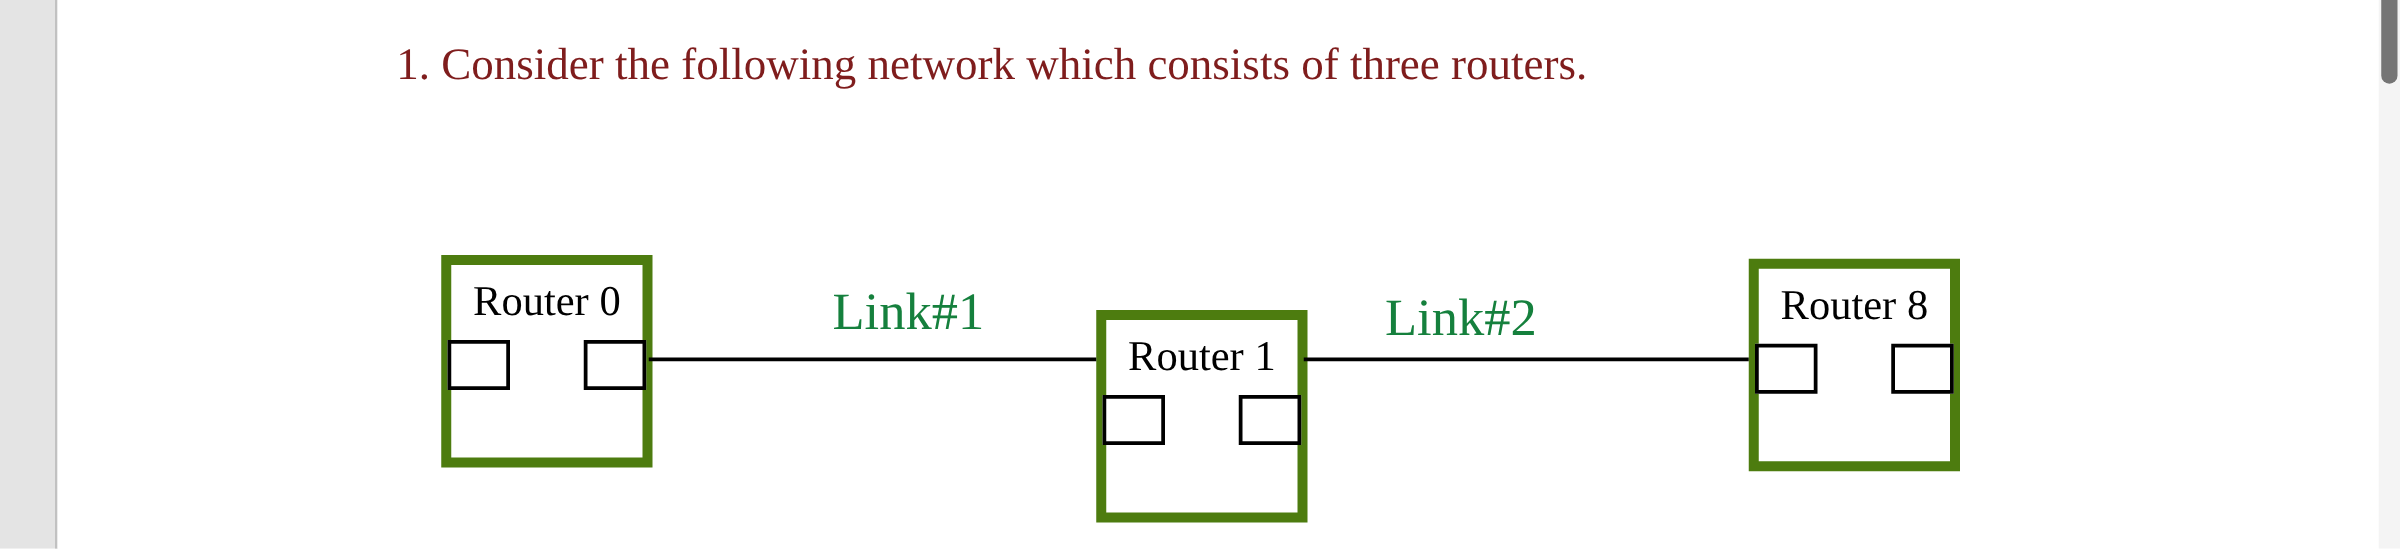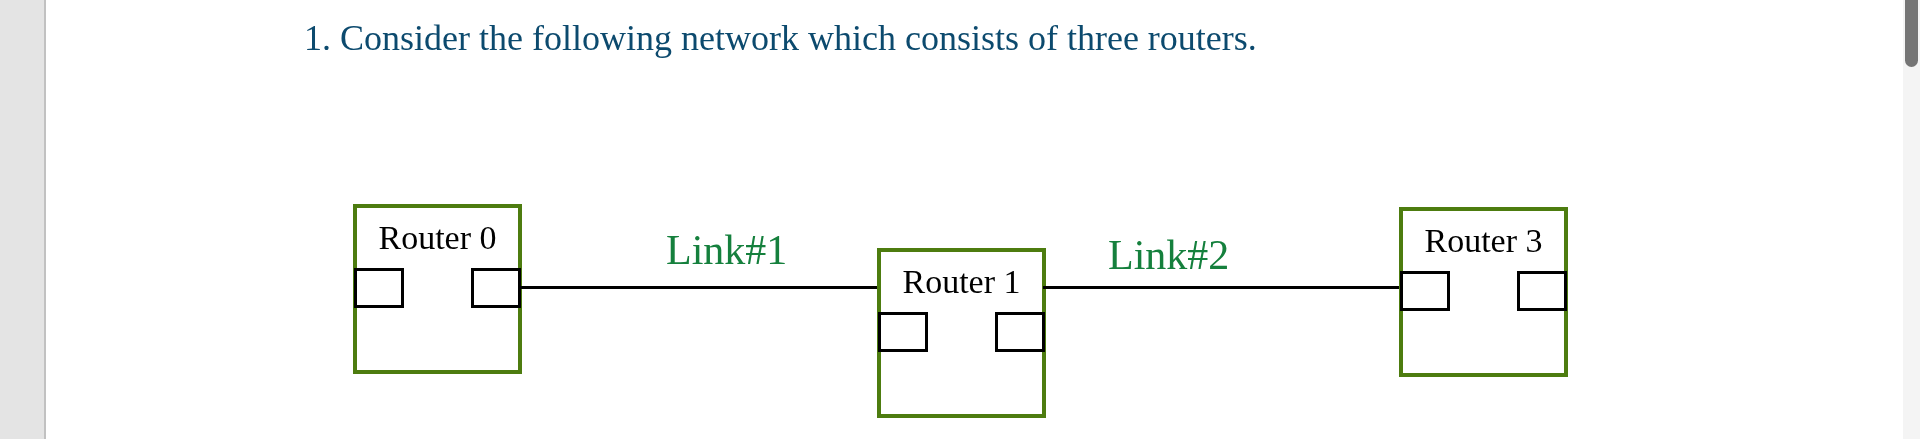--- a/index.html
+++ b/index.html
@@ -38,40 +38,40 @@
     width: 1857px;
     height: 439px;
     background: #ffffff;
   }
 
   
   .question {
     position: absolute;
     left: 258px;   
     top: 17px;
-    margin: 0;
+    margin: 13px;
     font-size: 36px;
     line-height: 1.18;
-    color: #0c4a6e;
+    color: #7f1d1d;
     white-space: nowrap;
   }
 
   .diagram {
     position: absolute;
     left: 0;
     top: 0;
     width: 1857px;
     height: 439px;
   }
 
   
   .router {
     position: absolute;
     box-sizing: border-box;
-    border: 4px solid #4d7c0f;
+    border: 8px solid #4d7c0f;
     background: #ffffff;
     width: 169px;
     height: 170px;
   }
   #router-0 { left: 307px; top: 204px; }  
   #router-1 { left: 831px; top: 207px; margin-top: 41px; }  
   #router-2 { left: 1353px; top: 207px; } 
 
   .router-label {
     display: block;
@@ -154,21 +154,21 @@
         <span class="port port-r"></span>
       </div>
 
       <div class="router" id="router-1">
         <span class="router-label">Router 1</span>
         <span class="port port-l"></span>
         <span class="port port-r"></span>
       </div>
 
       <div class="router" id="router-2">
-        <span class="router-label">Router 3</span>
+        <span class="router-label">Router 8</span>
         <span class="port port-l"></span>
         <span class="port port-r"></span>
       </div>
 
       <div class="link-line" id="link-1-line"></div>
       <div class="link-line" id="link-2-line"></div>
 
       <span class="link-label" id="link-1-label">Link#1</span>
       <span class="link-label" id="link-2-label">Link#2</span>
 

